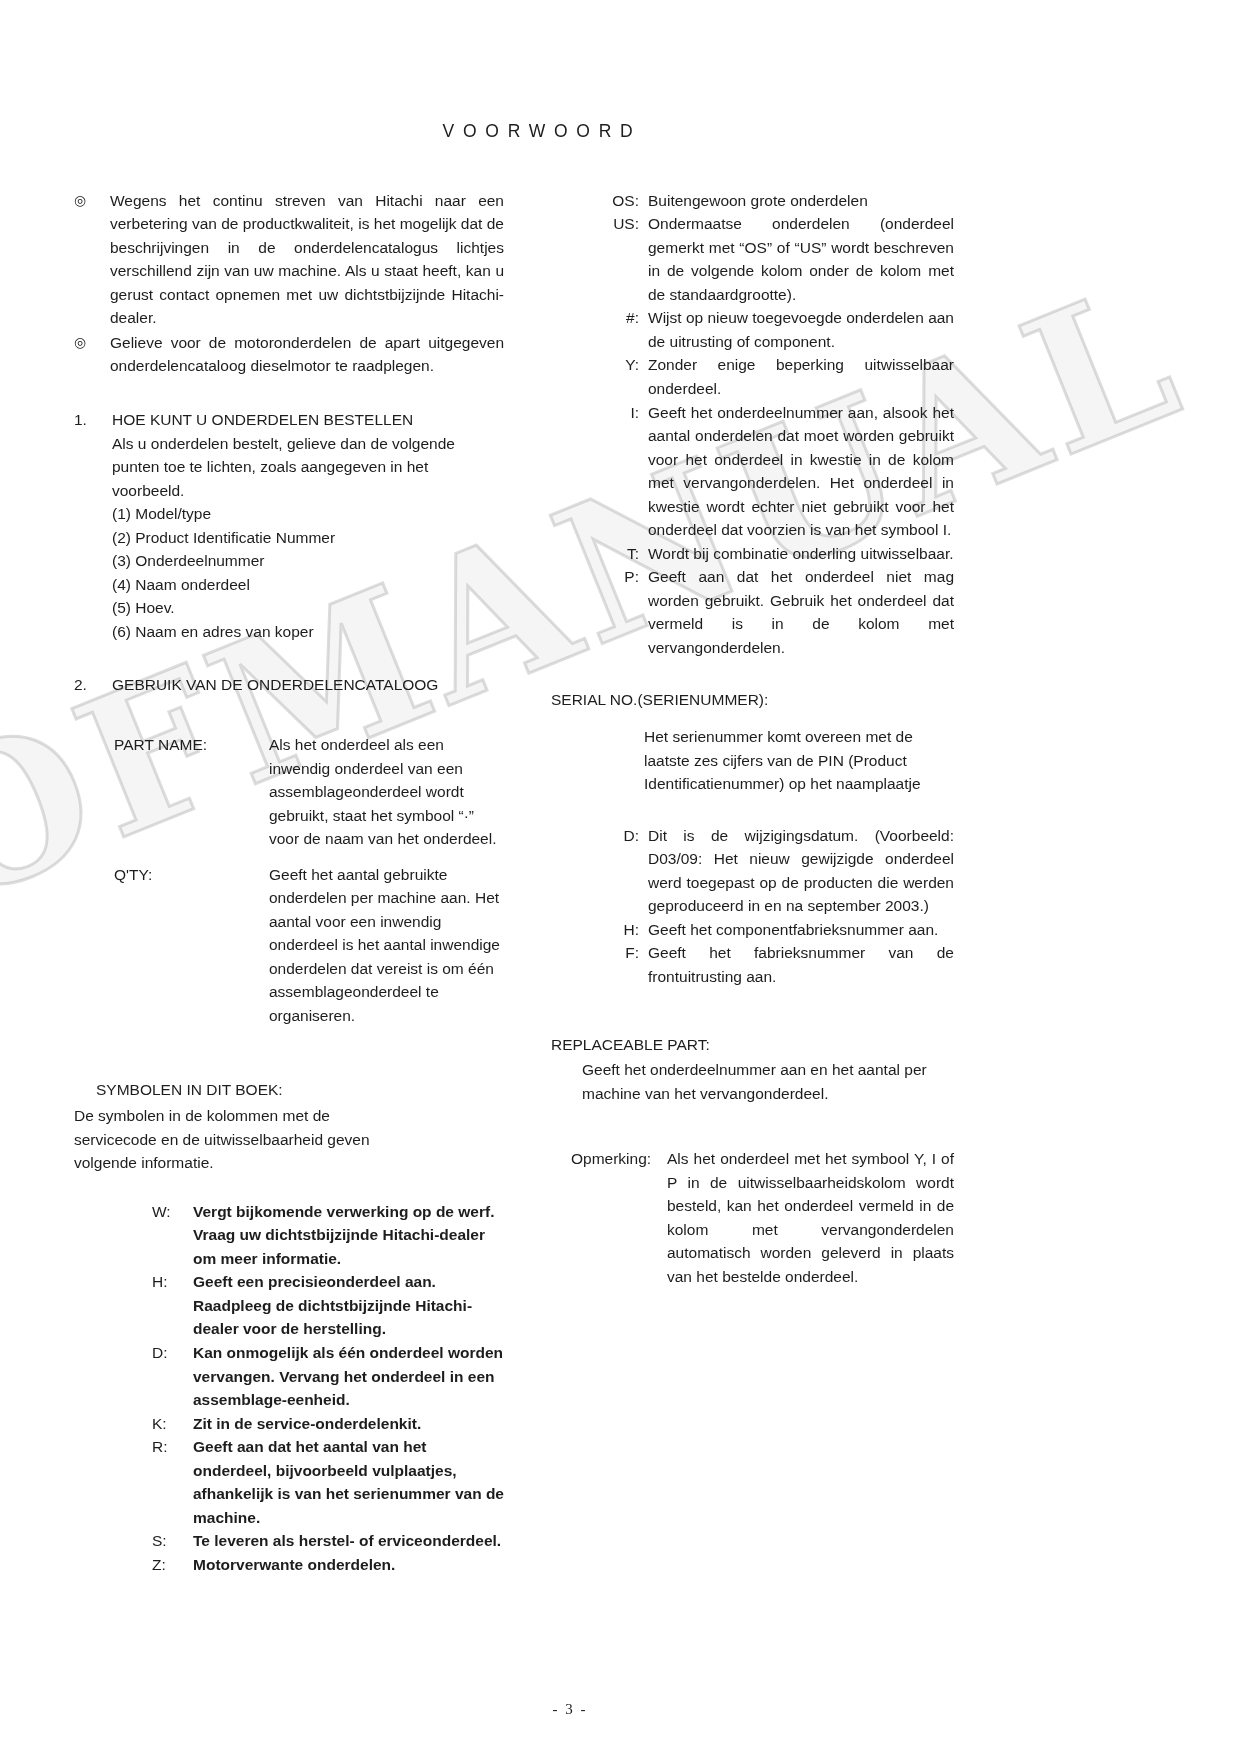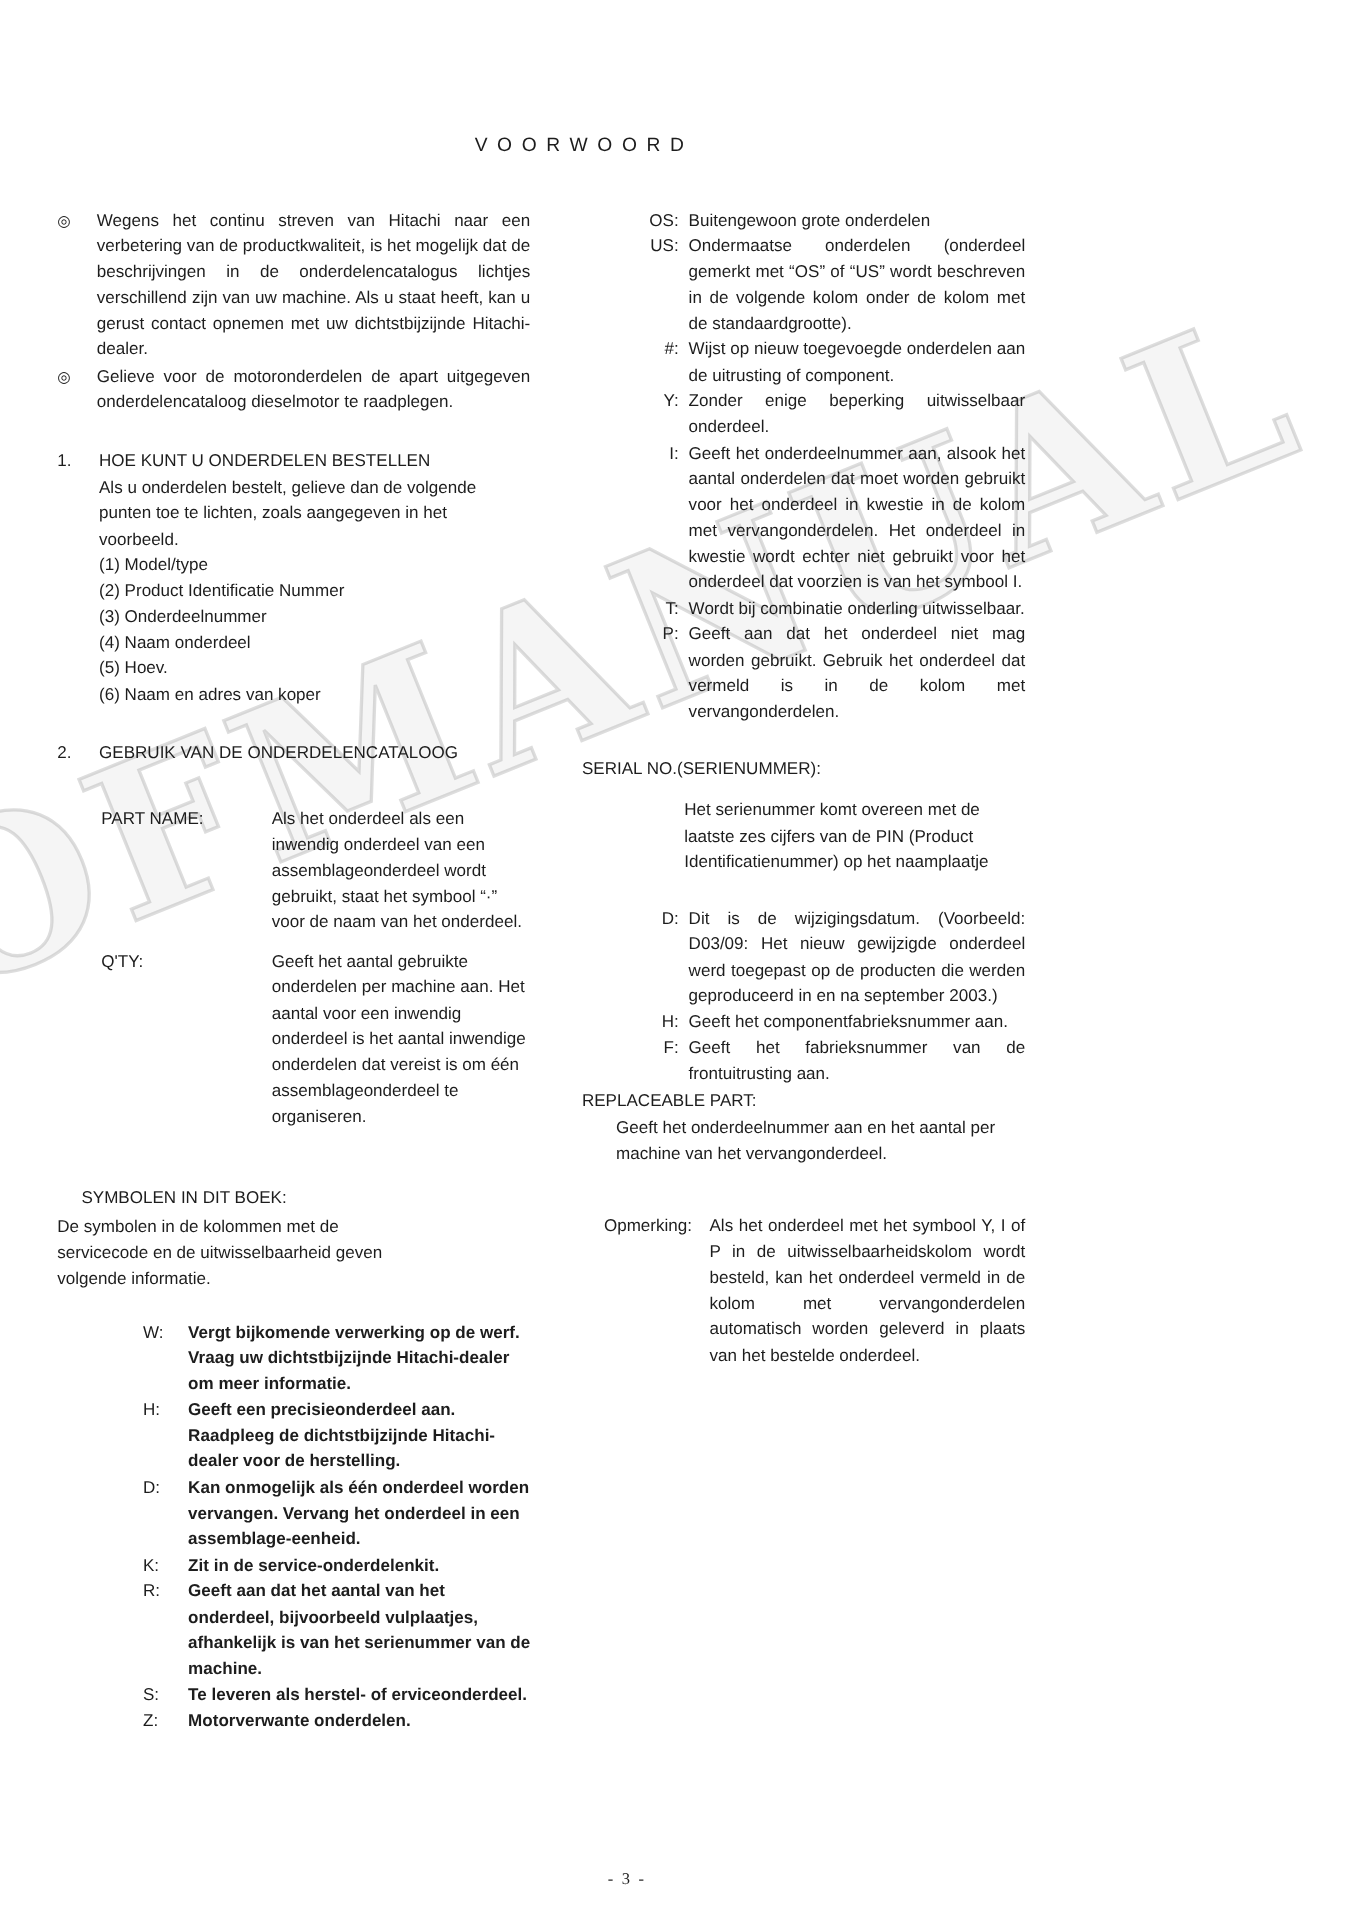--- a/index.html
+++ b/index.html
@@ -29,21 +29,21 @@
     white-space: nowrap;
     color: rgba(190, 190, 190, 0.16);
     -webkit-text-stroke: 3px rgba(150, 150, 150, 0.32);
     z-index: 0;
     user-select: none;
     pointer-events: none;
   }
   .content {
     position: relative;
     z-index: 1;
-    padding: 118px 230px 0 52px;
+    padding: 118px 230px 0 74px;
   }
   .title {
     font-size: 17.5px;
     font-weight: 400;
     text-align: center;
     letter-spacing: 0.5em;
     margin-bottom: 44px;
   }
   .columns { display: flex; gap: 47px; }
   .col-left { width: 430px; flex: none; }
@@ -77,21 +77,21 @@
   
   .rsym-row { display: flex; }
   .rsym-code { width: 88px; flex: none; text-align: right; }
   .rsym-text { flex: 1; margin-left: 9px; text-align: justify; }
 
   .serial-block { margin-top: 28px; }
   .serial-text { margin-left: 93px; margin-top: 14px; width: 300px; }
 
   .rsym-list-2 { margin-top: 28px; }
 
-  .replaceable-block { }
+  .replaceable-block { margin-top: 44px; }
   .replaceable-text { margin-left: 31px; margin-top: 2px; width: 360px; }
 
   .note-block { display: flex; margin-top: 42px; margin-left: 20px; justify-content: center; }
   .note-label { width: 96px; flex: none; }
   .note-text { flex: 1; text-align: justify; }
 
   .footer {
     position: absolute;
     left: 130px;
     right: 230px;

